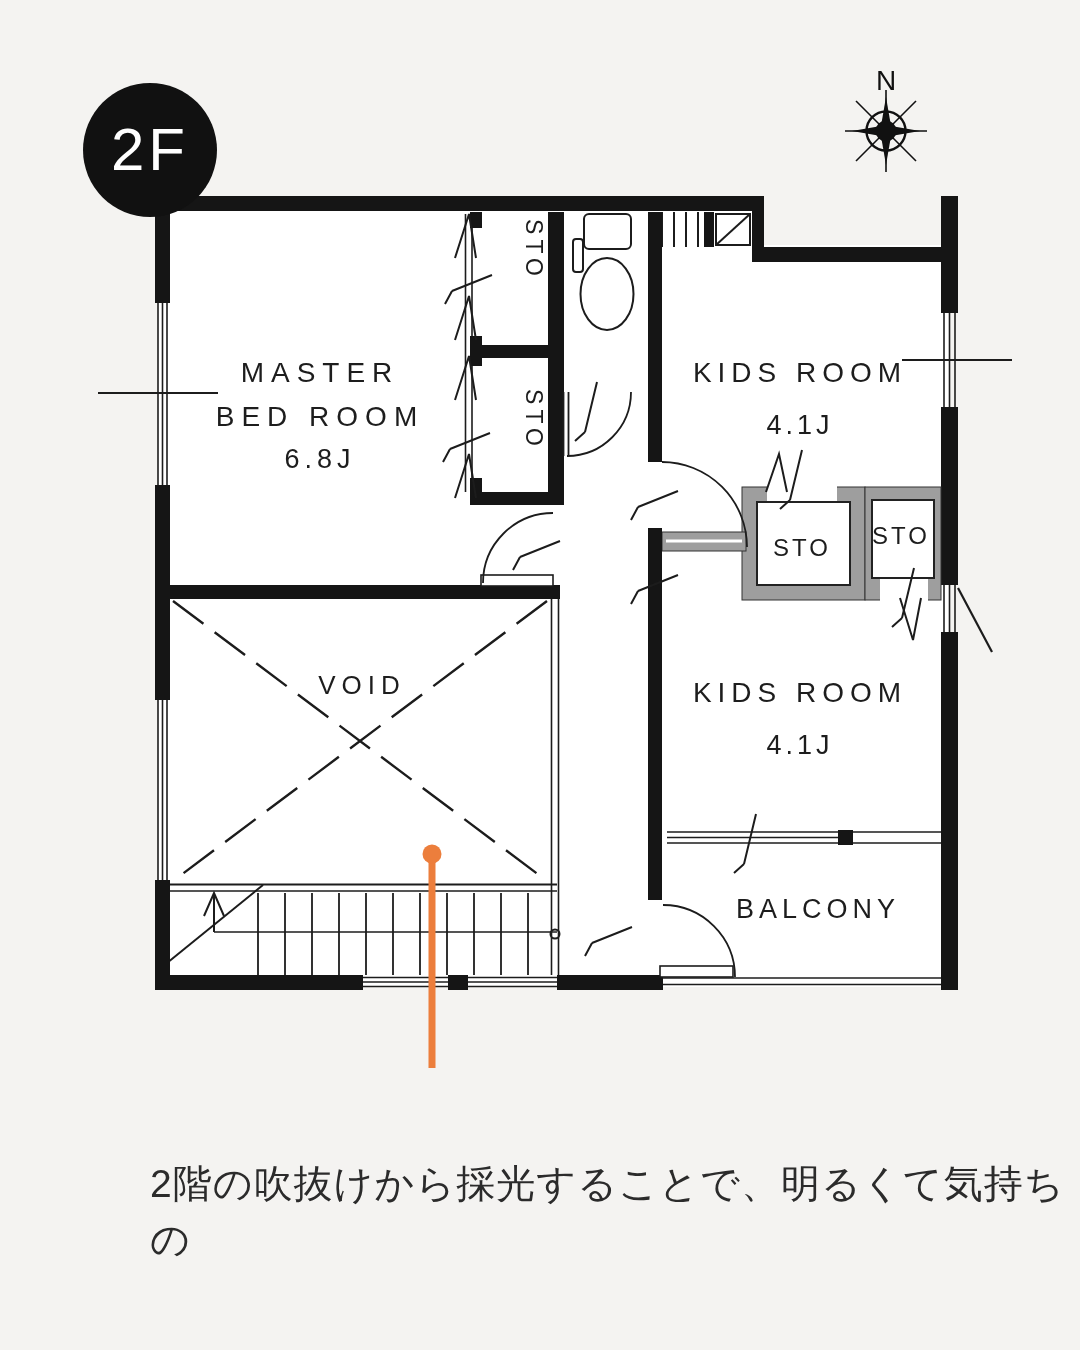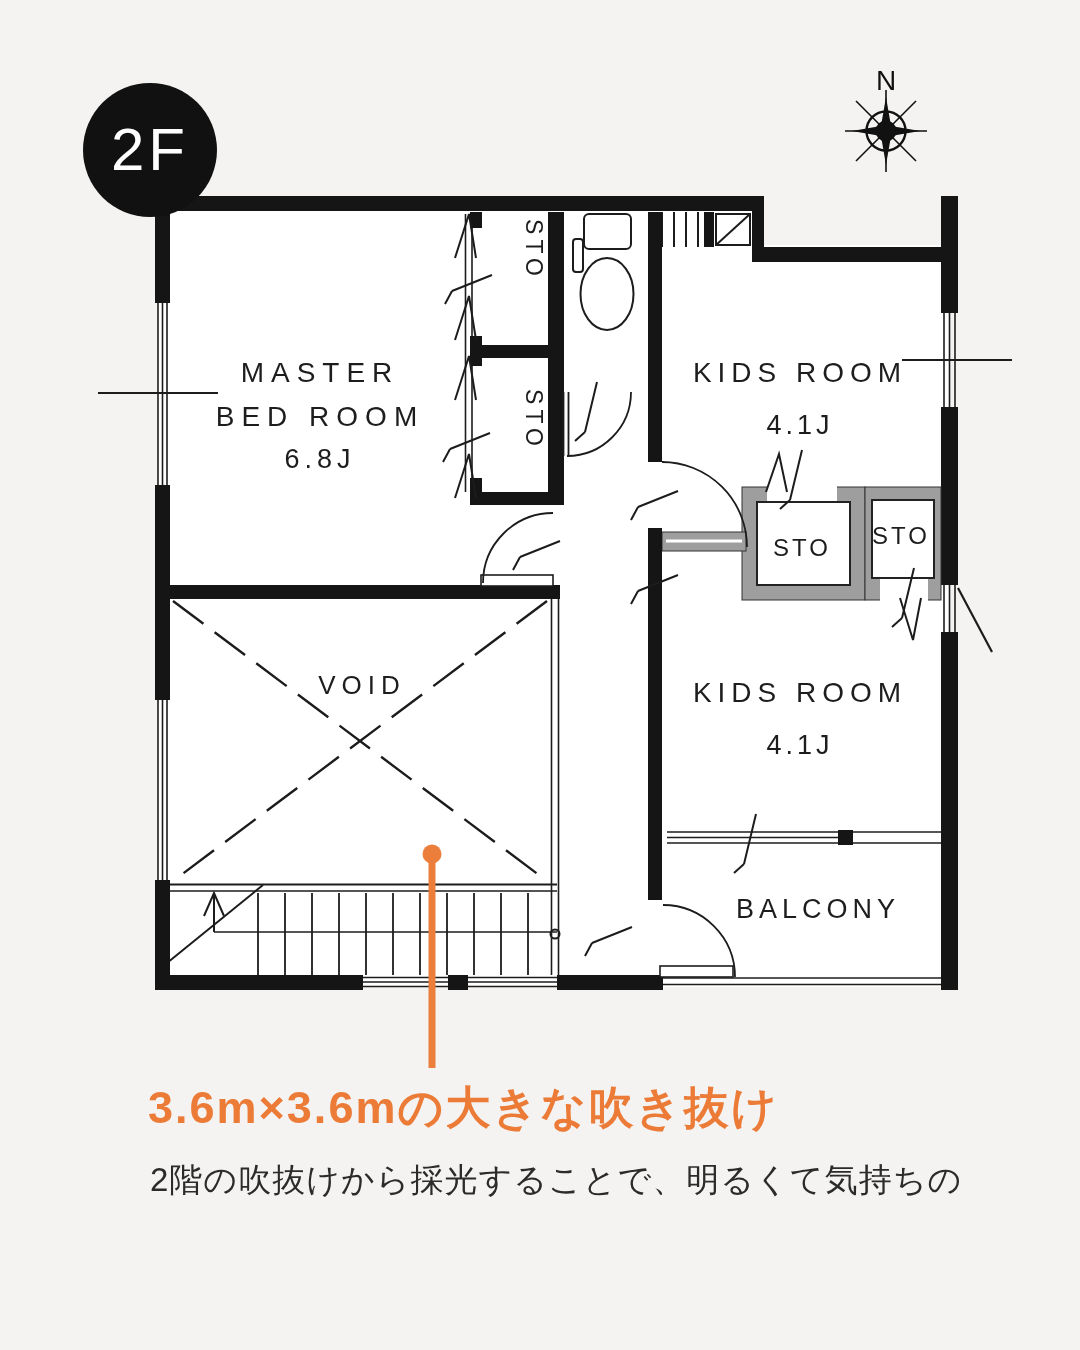--- a/index.html
+++ b/index.html
@@ -1,21 +1,21 @@
 <!DOCTYPE html>
 <html><head>
 <meta charset="utf-8">
 <style>
   html,body{margin:0;padding:0;}
   .canvas{position:relative;width:1080px;height:1350px;background:#f4f3f1;overflow:hidden;
           font-family:"Liberation Sans","DejaVu Sans",sans-serif;}
   svg text{font-family:"Liberation Sans","DejaVu Sans",sans-serif;}
   .caption-heading{position:absolute;left:148px;top:1078px;font-size:45px;font-weight:700;
                    color:#EB7B36;letter-spacing:2px;white-space:nowrap;}
-  .caption-body{position:absolute;left:150px;top:1156px;font-size:33px;color:#2b2b2b;
+  .caption-body{position:absolute;left:150px;top:1156px;font-size:39px;color:#2b2b2b;
                 line-height:1.44;letter-spacing:1px;}
 </style>
 </head>
 <body>
 
 <div class="canvas">
 
 <svg width="1080" height="1350" viewBox="0 0 1080 1350">
 
   <g>
@@ -216,17 +216,16 @@
     <text x="150" y="170" text-anchor="middle" font-size="60" letter-spacing="4" fill="#ffffff">2F</text>
   </g>
 
   <g>
     <line x1="432" y1="856" x2="432" y2="1068" stroke-width="7" stroke="#EC7E3C"></line>
     <circle cx="432" cy="854" r="9.5" fill="#EC7E3C"></circle>
   </g>
 </svg>
 
   
-  <div class="caption-heading">3.6m×3.6mの大きな吹き抜け</div>
   <div class="caption-body">
     <div>2階の吹抜けから採光することで、明るくて気持ちの</div>
   </div>
 </div>
 
 </body></html>

